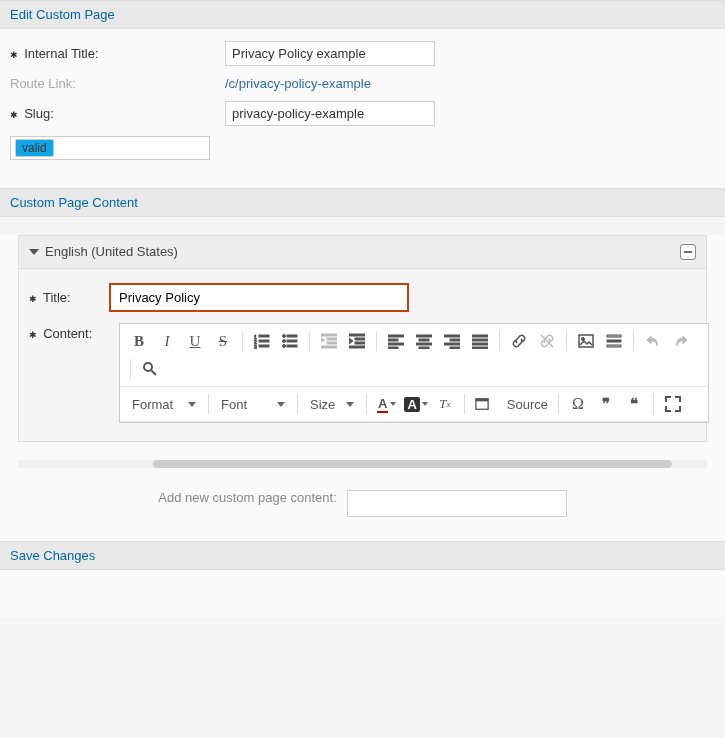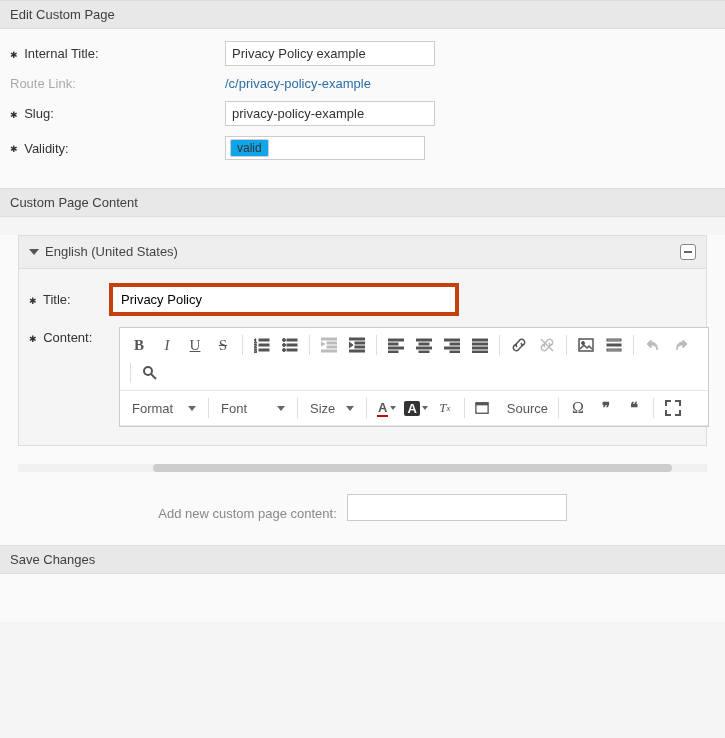--- a/index.html
+++ b/index.html
@@ -7,21 +7,21 @@
     font-family: Arial, Helvetica, sans-serif;
     font-size: 13px;
     background: #f5f5f5;
     color: #333;
     width: 725px;
   }
   .section-header {
     background: #e8e8e8;
     padding: 6px 10px;
     font-size: 13px;
-    color: #404040;
+    color: #0369a1;
     border-top: 1px solid #ddd;
     border-bottom: 1px solid #ddd;
   }
   .section-body {
     background: #fafafa;
     padding: 12px 10px 18px 10px;
   }
   .form-row {
     display: flex;
     align-items: center;
@@ -100,24 +100,24 @@
     align-items: center;
     justify-content: center;
     cursor: pointer;
     background: #fff;
   }
   .minus-btn span { width: 8px; height: 2px; background: #666; display: block; }
 
   .lang-body { padding: 14px 10px 18px 10px; }
   .lang-body .form-label { width: 80px; color:#333; }
   .title-input {
-    border: 4px solid #c2410c;
+    border: 2px solid #c2410c;
     padding: 5px 8px;
     font-size: 13px;
-    width: 350px;
+    width: 300px;
     background: #fff;
   }
 
   .editor-frame {
     margin-left: 90px;
     margin-top: 6px;
     border: 1px solid #ccc;
     background: #fff;
     width: 590px;
   }
@@ -199,21 +199,21 @@
     left: 135px;
     right: 35px;
     top: 0; bottom: 0;
     background: #ccc;
     border-radius: 4px;
   }
 
   .add-row {
     display: flex;
     justify-content: center;
-    align-items: flex-end;
+    align-items: flex-start;
     padding: 22px 0 20px 0;
     gap: 10px;
   }
   .add-row .add-label { color: #888; }
   .add-row input {
     border: 1px solid #ccc;
     padding: 5px 6px;
     width: 220px;
     background: #fff;
   }
@@ -238,21 +238,20 @@
     <div class="form-label muted">Route Link:</div>
     <span class="route-link">/c/privacy-policy-example</span>
   </div>
 
   <div class="form-row">
     <div class="form-label"><span class="req-star">✱</span> <span>Slug:</span></div>
     <input class="text-input" type="text" value="privacy-policy-example" style="">
   </div>
 
   <div class="form-row">
-    <div class="form-label"><span class="req-star">✱</span> <span>Validity:</span></div>
     <div class="select-wrap">
       <span class="select-badge">valid</span>
     </div>
   </div>
 </div>
 
 <div class="section-header">Custom Page Content</div>
 <div class="section-body" style="padding:0 0 4px 0;">
 
   <div class="lang-panel">

